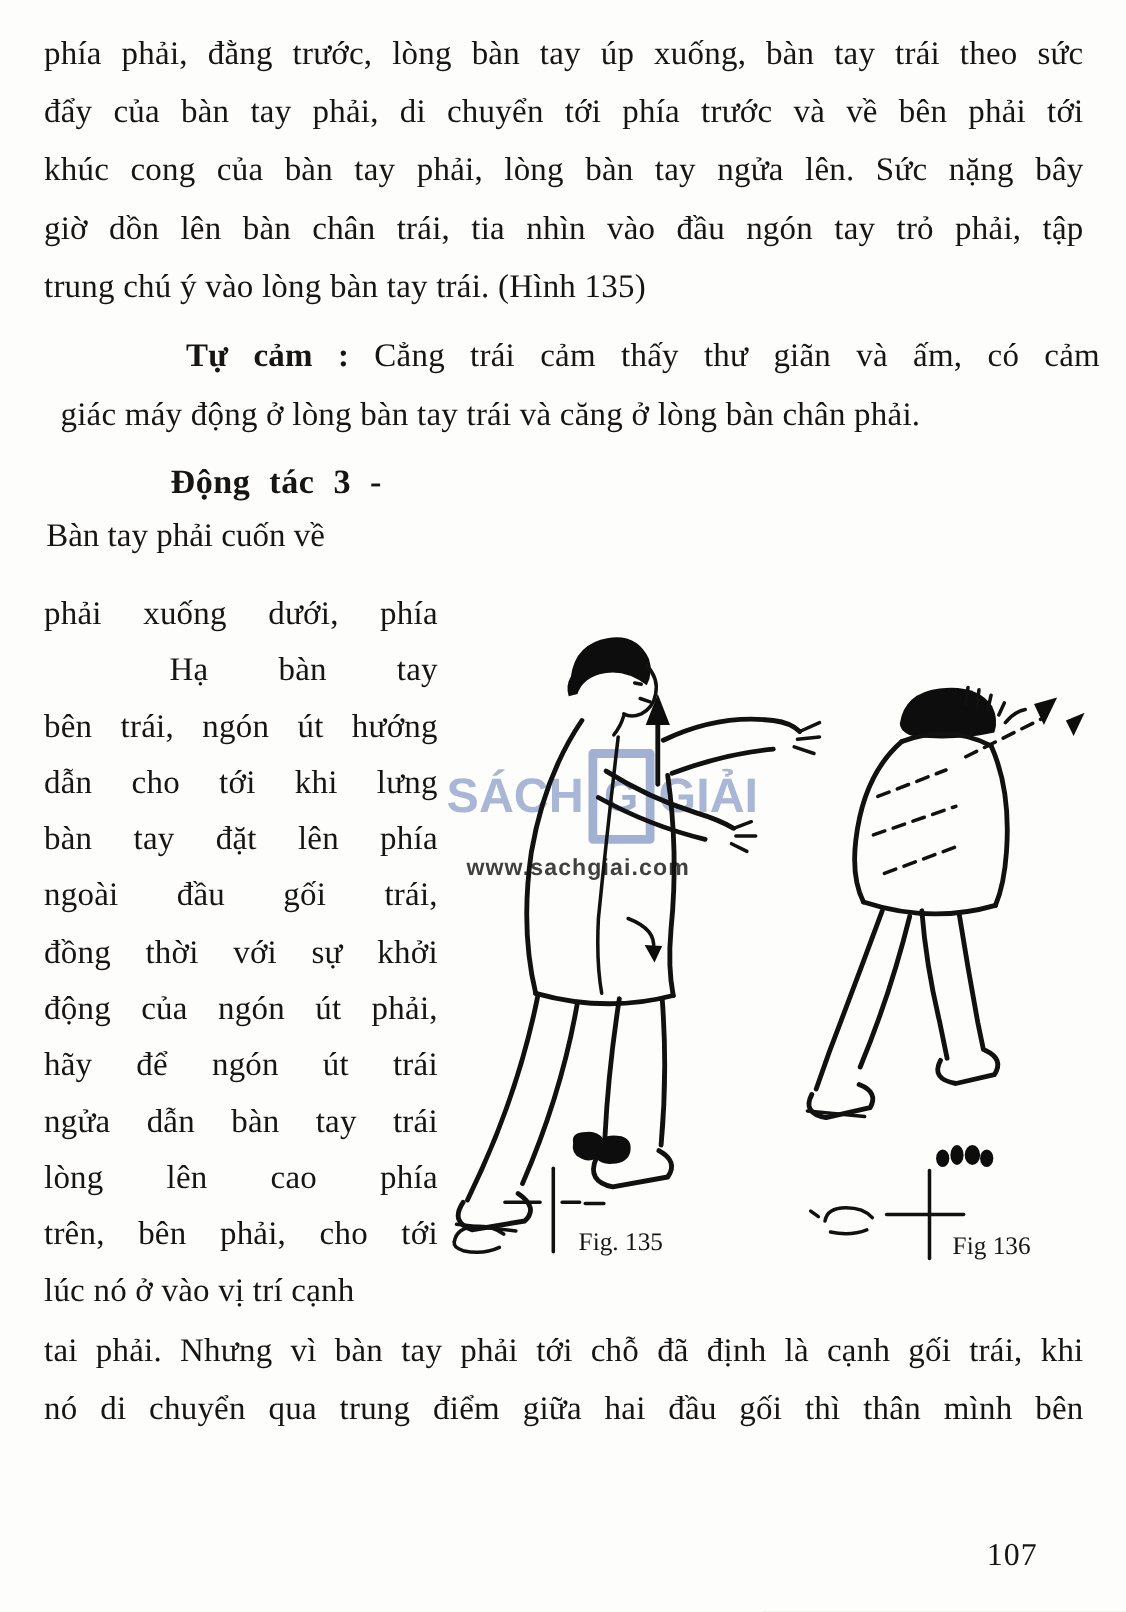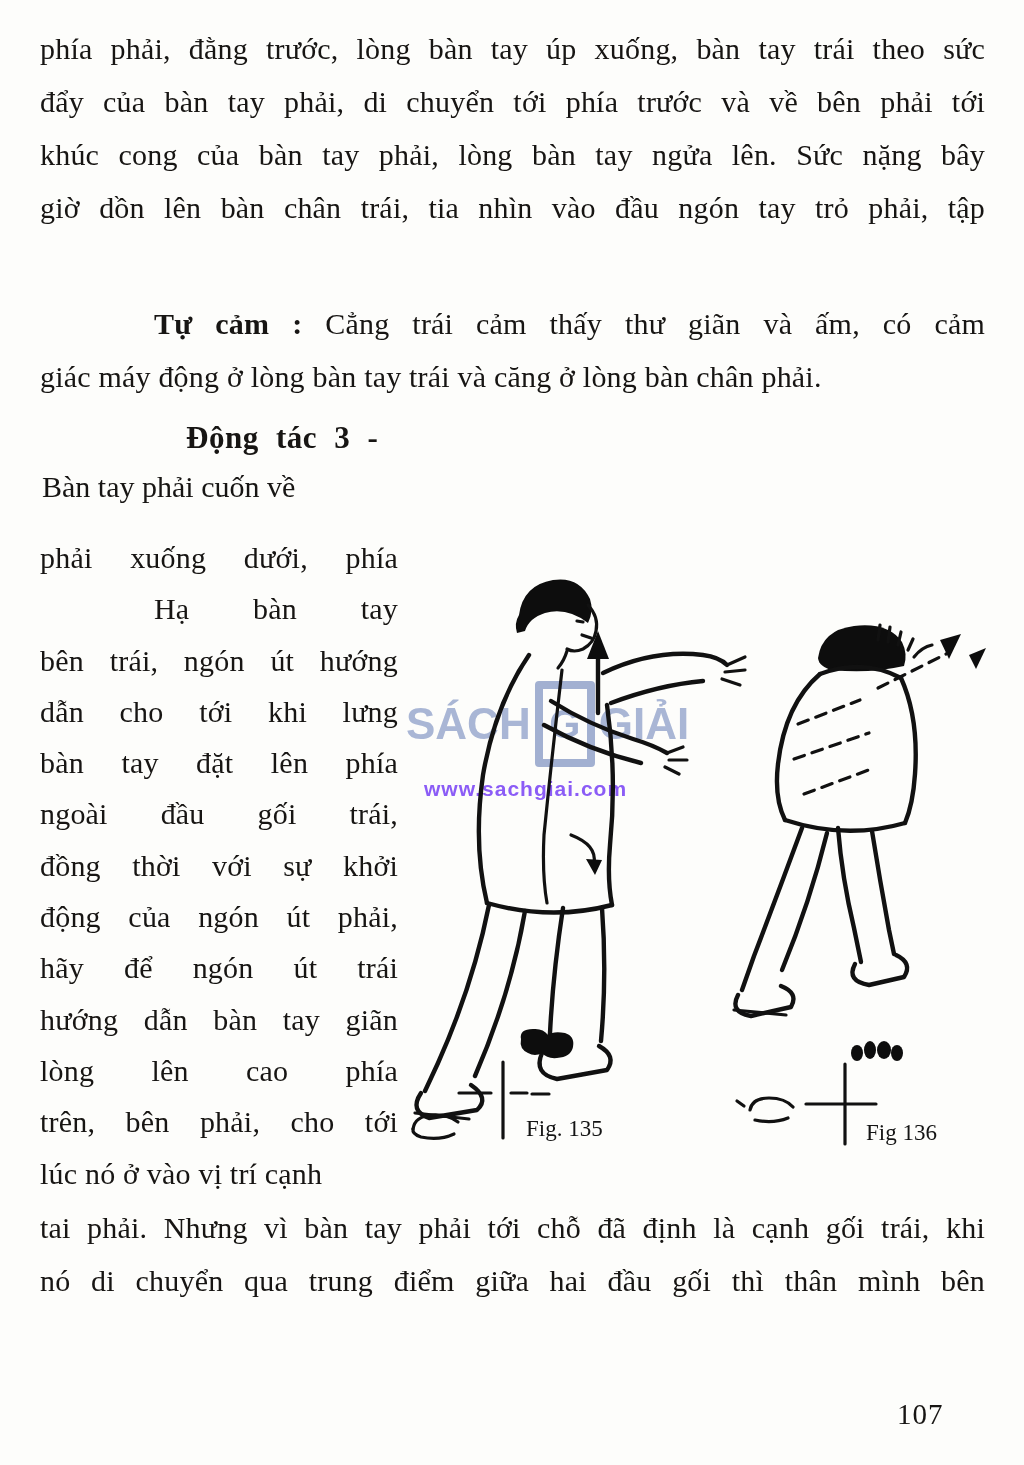--- a/index.html
+++ b/index.html
@@ -18,26 +18,26 @@
     font-size:30px;
     line-height:53px;
     height:53px;
     text-align:justify;
     text-align-last:justify;
     white-space:normal;
     letter-spacing:.2px;
   }
   .tline.lastline{text-align:left;text-align-last:auto;}
   #para1{top:22px;left:40px;width:945px;}
-  #tucam{top:297px;left:40px;width:945px;}
+  #tucam{top:297px;left:55px;width:945px;}
   #tucam .indent{padding-left:114px;box-sizing:border-box;}
   .bold{font-weight:bold;}
   #dongtac-heading{
     top:420px;left:155px;
-    font-size:31px;font-weight:bold;word-spacing:9px;letter-spacing:.5px;margin-left:31px;
+    font-size:31px;font-weight:bold;word-spacing:9px;letter-spacing:.5px;
   }
   #subheading{top:470px;left:42px;font-size:30px;}
   #leftcol{top:532px;left:40px;width:358px;}
   #leftcol .tline{line-height:51.3px;height:51.3px;}
   #leftcol .indent{padding-left:114px;box-sizing:border-box;}
   #bottompara{top:1201px;left:40px;width:945px;}
   #page-number{
     top:1398px;left:897px;
     font-size:29px;letter-spacing:1px;
   }
@@ -60,21 +60,21 @@
     border-radius:4px;
     margin:0 4px;
     background:rgba(255,255,255,.0);
   }
   .wm-logo span{
     font-size:40px;font-weight:bold;color:#a2b0d1;line-height:40px;
   }
   .wm-url{
     margin-top:10px;margin-left:18px;
     font-size:21px;font-weight:bold;letter-spacing:1px;
-    color:#8b5cf6;
+    color:#404040;
   }
   
   .fig{position:absolute;z-index:2;}
   #fig135{top:573px;left:401px;}
   #fig136{top:612px;left:728px;}
   .fig svg{display:block;}
   .stroke{fill:none;stroke:#111;stroke-width:4.4;stroke-linecap:round;stroke-linejoin:round;}
   .stroke.thin{stroke-width:3.2;}
   .stroke.dashed{stroke-dasharray:11 8;}
   .solid{fill:#0d0d0d;stroke:none;}
@@ -86,41 +86,42 @@
 </head>
 <body>
 
 <div id="page">
 
   <div class="block" id="para1">
     <div class="tline">phía phải, đằng trước, lòng bàn tay úp xuống, bàn tay trái theo sức</div>
     <div class="tline">đẩy của bàn tay phải, di chuyển tới phía trước và về bên phải tới</div>
     <div class="tline">khúc cong của bàn tay phải, lòng bàn tay ngửa lên. Sức nặng bây</div>
     <div class="tline">giờ dồn lên bàn chân trái, tia nhìn vào đầu ngón tay trỏ phải, tập</div>
+    <div class="tline lastline">trung chú ý vào lòng bàn tay trái. (Hình 135)</div>
   </div>
 
   <div class="block" id="tucam">
     <div class="tline indent"><span class="bold">Tự cảm :</span><span> Cẳng trái cảm thấy thư giãn và ấm, có cảm</span></div>
     <div class="tline lastline">giác máy động ở lòng bàn tay trái và căng ở lòng bàn chân phải.</div>
   </div>
 
   <div class="block" id="dongtac-heading">Động tác 3 -</div>
   <div class="block" id="subheading">Bàn tay phải cuốn về</div>
 
   <div class="block" id="leftcol">
     <div class="tline">phải xuống dưới, phía</div>
     <div class="tline indent">Hạ bàn tay</div>
     <div class="tline">bên trái, ngón út hướng</div>
     <div class="tline">dẫn cho tới khi lưng</div>
     <div class="tline">bàn tay đặt lên phía</div>
     <div class="tline">ngoài đầu gối trái,</div>
     <div class="tline">đồng thời với sự khởi</div>
     <div class="tline">động của ngón út phải,</div>
     <div class="tline">hãy để ngón út trái</div>
-    <div class="tline">hướng dẫn bàn tay giãn</div>
+    <div class="tline">ngửa dẫn bàn tay trái</div>
     <div class="tline">lòng lên cao phía</div>
     <div class="tline">trên, bên phải, cho tới</div>
     <div class="tline lastline">lúc nó ở vào vị trí cạnh</div>
   </div>
 
   <div class="block" id="bottompara">
     <div class="tline">tai phải. Nhưng vì bàn tay phải tới chỗ đã định là cạnh gối trái, khi</div>
     <div class="tline">nó di chuyển qua trung điểm giữa hai đầu gối thì thân mình bên</div>
   </div>
 

